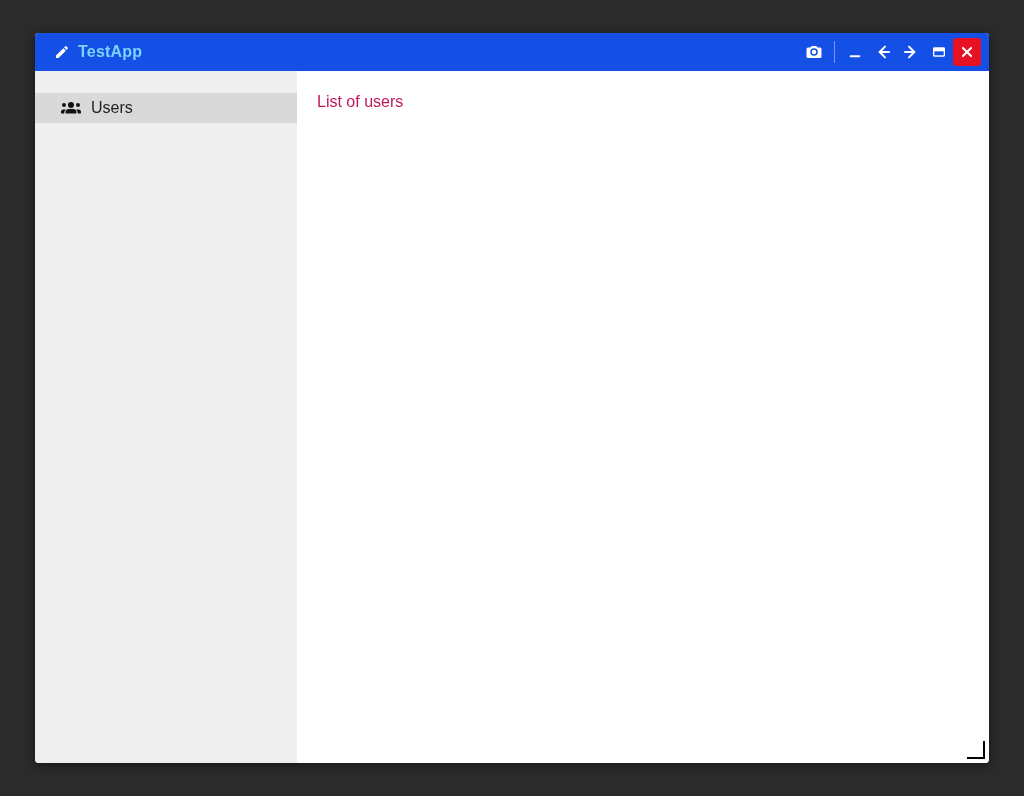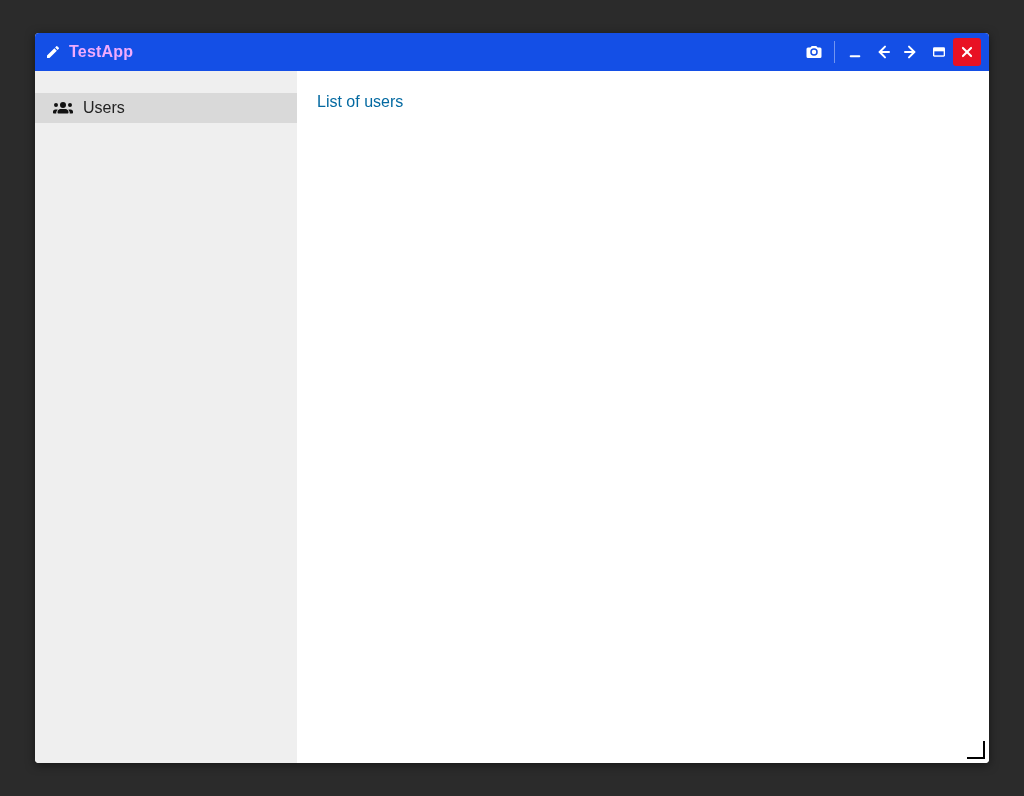--- a/index.html
+++ b/index.html
@@ -25,22 +25,22 @@
       overflow: hidden;
       display: flex;
       flex-direction: column;
       box-shadow: 0 2px 10px rgba(0,0,0,0.5);
     }
     .titlebar {
       background: #144fe6;
       height: 38px;
       display: flex;
       align-items: center;
-      padding: 0 8px 0 10px;
-      color: #f0abfc;
+      padding: 0 8px 0 19px;
+      color: #7dd3fc;
     }
     .titlebar-left {
       display: flex;
       align-items: center;
       gap: 8px;
       flex: 1;
     }
     .titlebar-title {
       font-size: 16px;
       font-weight: 700;
@@ -79,21 +79,21 @@
       width: 262px;
       background: #efefef;
       display: flex;
       flex-direction: column;
       padding-top: 22px;
     }
     .sidebar-item {
       display: flex;
       align-items: center;
       gap: 10px;
-      padding: 6px 14px 6px 18px;
+      padding: 6px 14px 6px 26px;
       font-size: 16px;
       color: #222;
       cursor: pointer;
       height: 30px;
     }
     .sidebar-item.active {
       background: #d9d9d9;
     }
     .sidebar-item .sb-icon {
       width: 20px;
@@ -104,21 +104,21 @@
     }
     .main {
       flex: 1;
       background: #fff;
       padding: 22px 20px;
       position: relative;
     }
     .main-heading {
       font-size: 16px;
       font-weight: 400;
-      color: #0369a1;
+      color: #be185d;
     }
     .resize-handle {
       position: absolute;
       right: 4px;
       bottom: 4px;
       width: 18px;
       height: 18px;
       cursor: nwse-resize;
     }
     .resize-handle::before {

